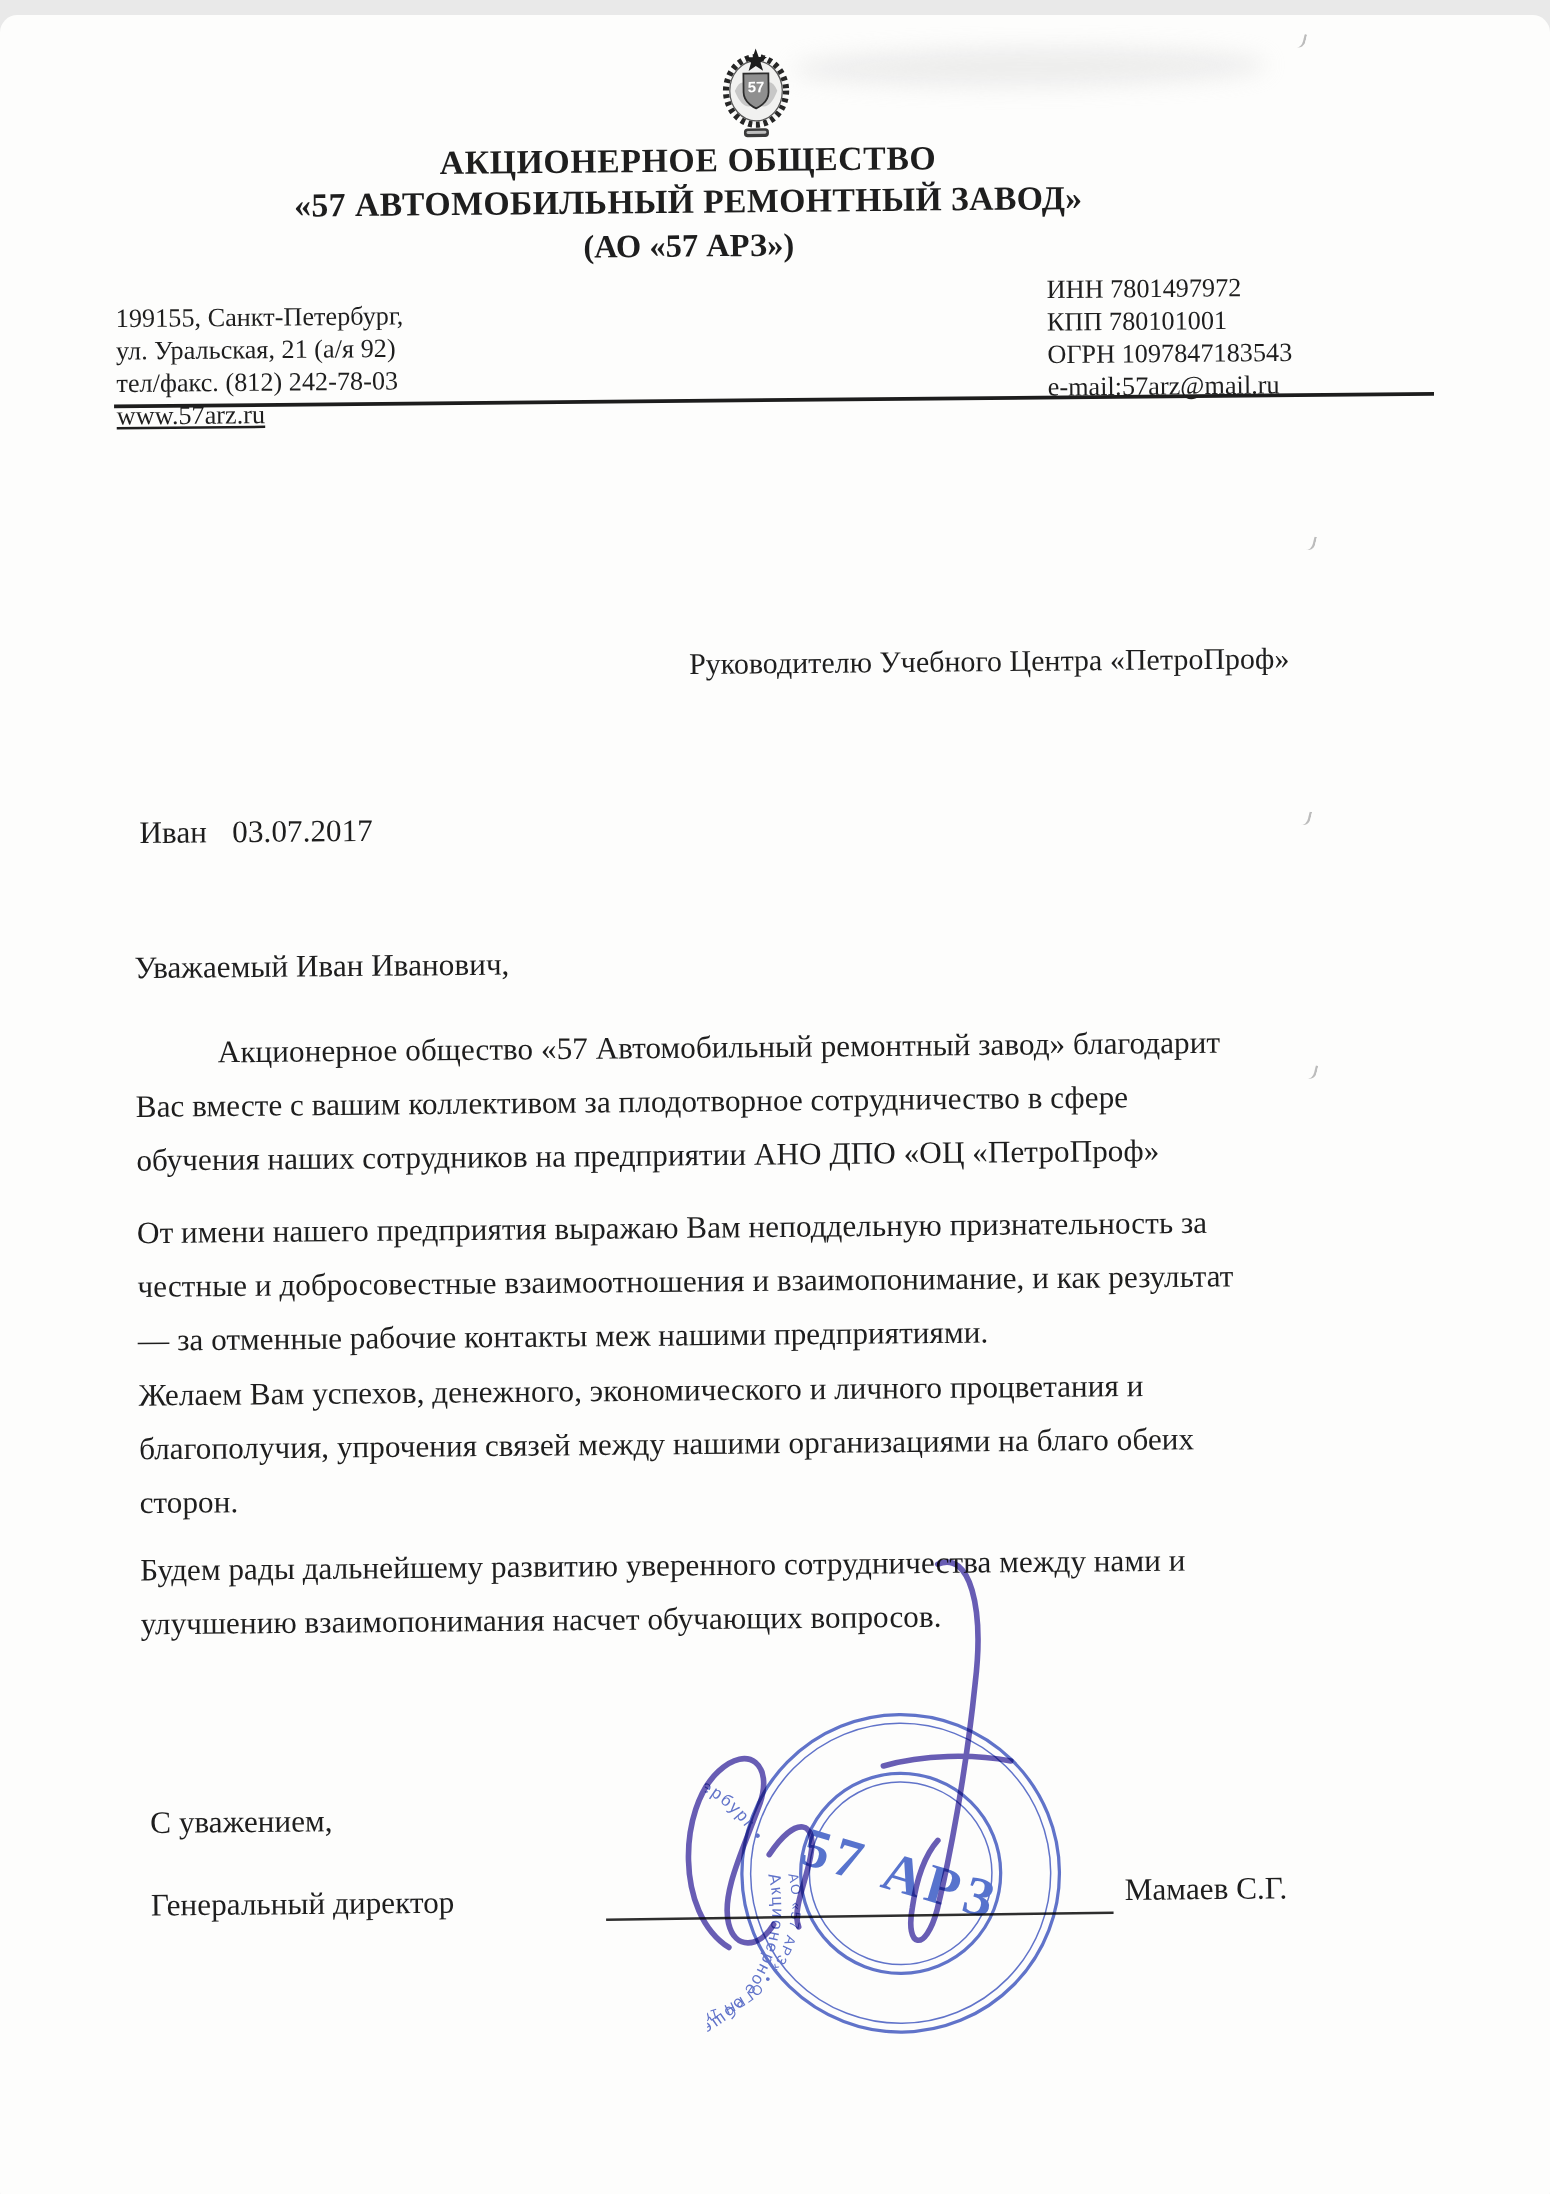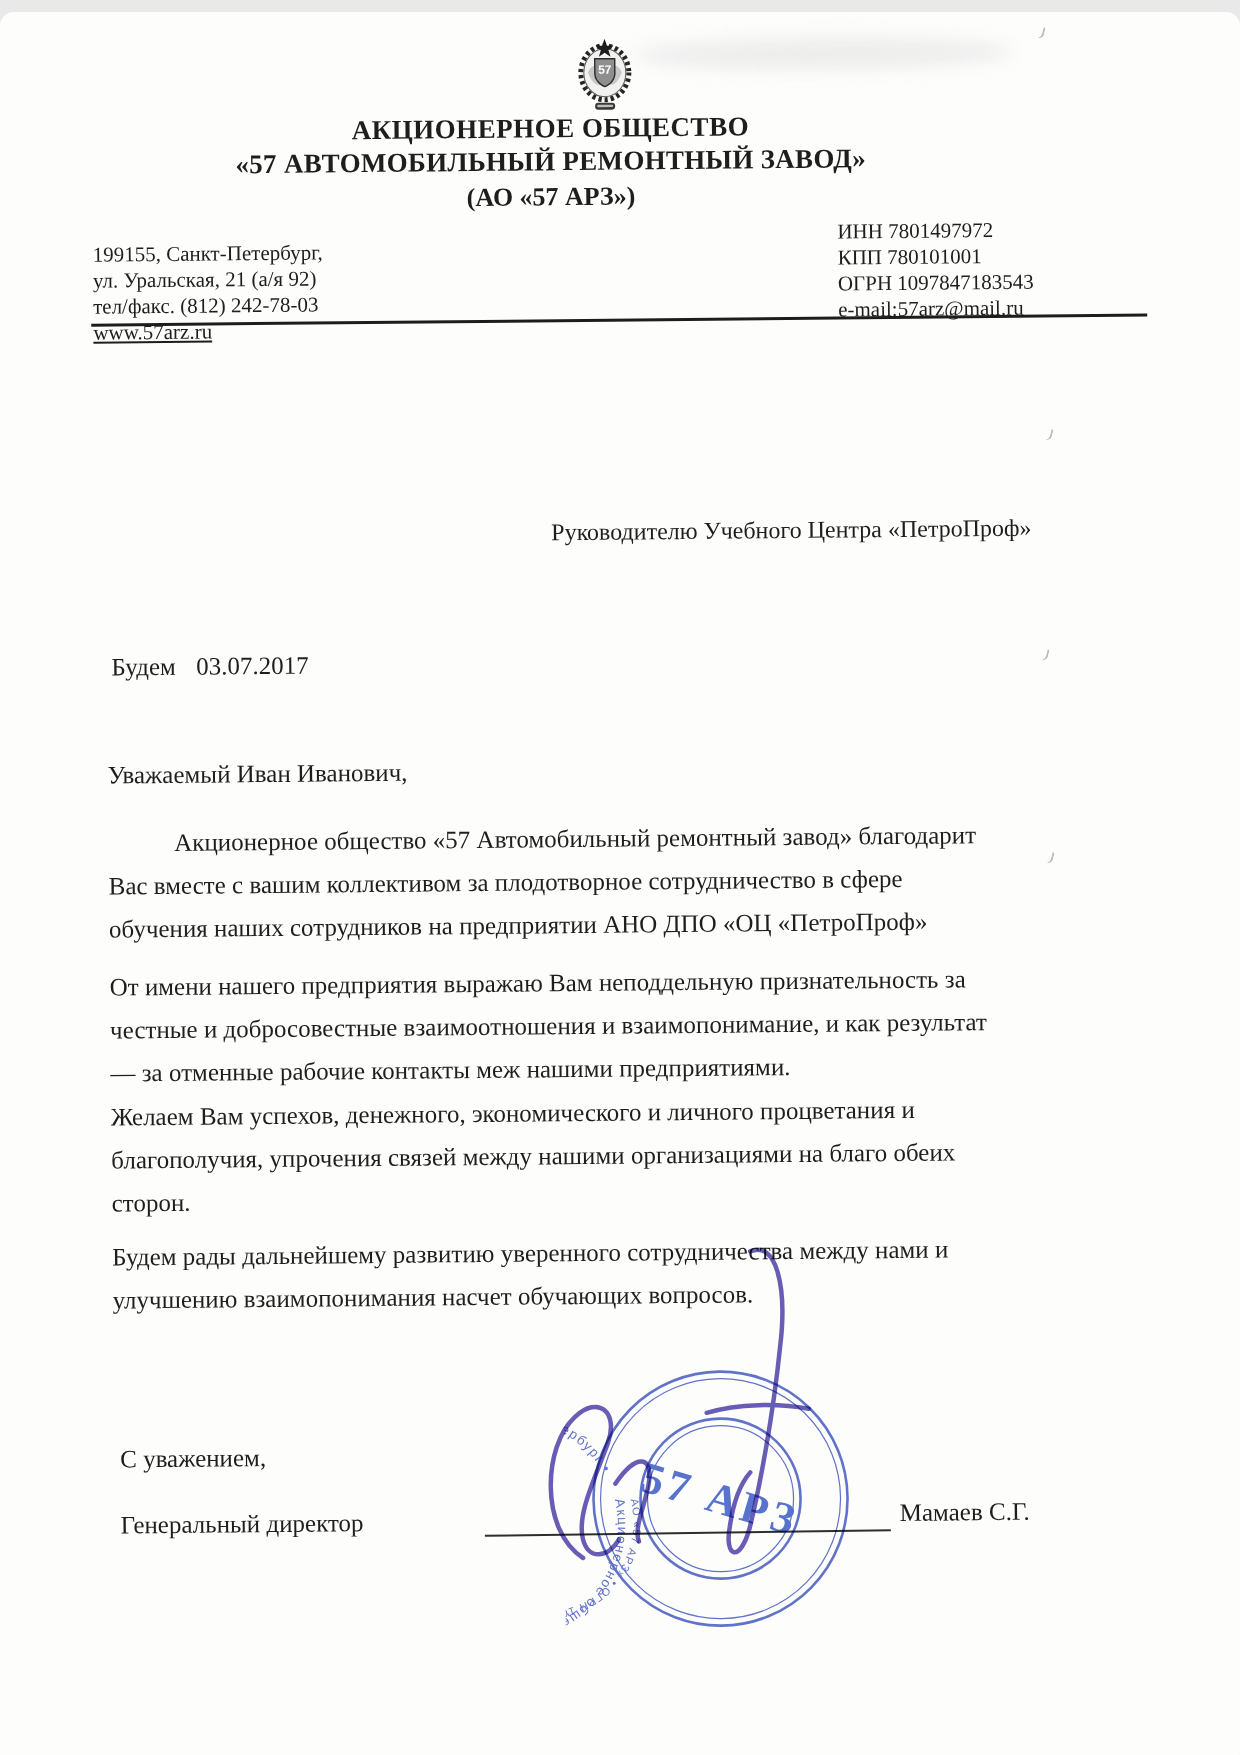--- a/index.html
+++ b/index.html
@@ -80,21 +80,21 @@
       <div>КПП 780101001</div>
       <div>ОГРН 1097847183543</div>
       <div>e-mail:57arz@mail.ru</div>
     </div>
 
     <div class="abs divider"></div>
 
     <div class="abs recipient">Руководителю Учебного Центра «ПетроПроф»</div>
 
     <div class="abs dateline">
-      <span>Будем</span><span class="gap"></span>
+      <span>Иван</span><span class="gap"></span>
       <span>03.07.2017</span>
     </div>
 
     <div class="abs salutation">Уважаемый Иван Иванович,</div>
 
     <div class="abs para" style="top:804px;">
       <div class="ln indent">Акционерное общество «57 Автомобильный ремонтный завод»  благодарит</div>
       <div class="ln">Вас вместе с вашим коллективом за плодотворное сотрудничество в сфере</div>
       <div class="ln">обучения наших сотрудников на предприятии АНО ДПО «ОЦ «ПетроПроф»</div>
     </div>

